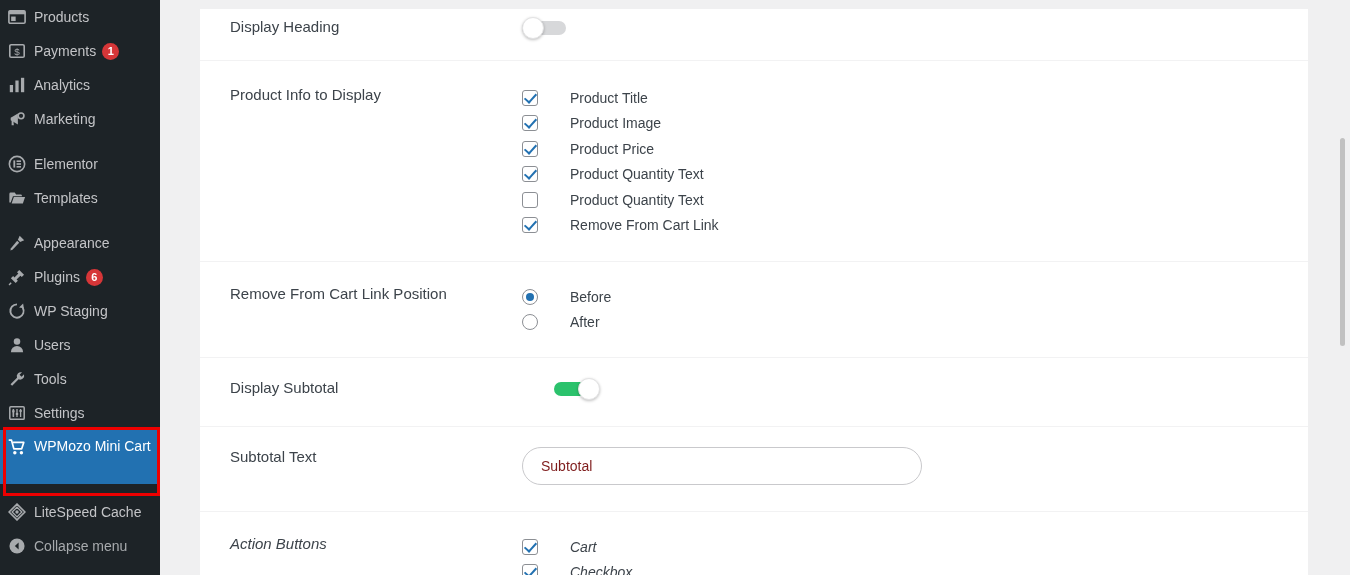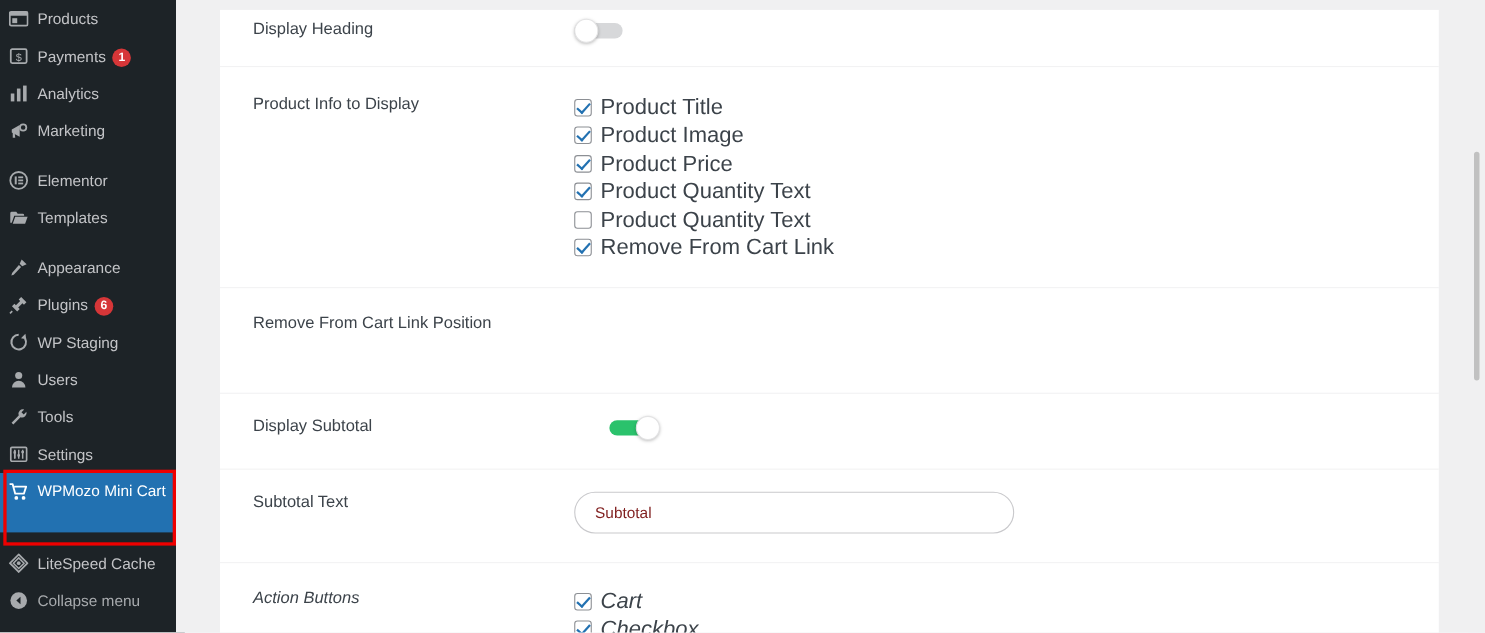--- a/index.html
+++ b/index.html
@@ -141,21 +141,21 @@
   .chk.checked::after {
     content: "";
     position: absolute;
     left: 4px; top: 0px;
     width: 5px; height: 10px;
     border: solid #2271b1;
     border-width: 0 2.5px 2.5px 0;
     transform: rotate(42deg);
   }
   .chk-label, .rad-label {
-    font-size: 20px; color: #3c434a; line-height: 18px;
+    font-size: 14px; color: #3c434a; line-height: 18px; margin-left: 24px;
   }
 
   
   .rad {
     flex: 0 0 16px;
     width: 16px; height: 16px;
     border: 1px solid #8c8f94;
     border-radius: 50%;
     background: #fff;
     position: relative;
@@ -388,21 +388,21 @@
             <label class="chk-row">
               <span class="chk"></span>
               <span class="chk-label">Product Quantity Text</span>
             </label>
             <label class="chk-row">
               <span class="chk checked"></span>
               <span class="chk-label">Remove From Cart Link</span>
             </label>
           </div>
         </div>
-        <div class="row" style="height: 96px; padding-top: 22px; flex-direction: column;">
+        <div class="row" style="height: 96px; padding-top: 22px;">
           <div class="row-label">Remove From Cart Link Position</div>
           <div class="row-field">
             <label class="rad-row">
               <span class="rad checked"></span>
               <span class="rad-label">Before</span>
             </label>
             <label class="rad-row">
               <span class="rad"></span>
               <span class="rad-label">After</span>
             </label>

